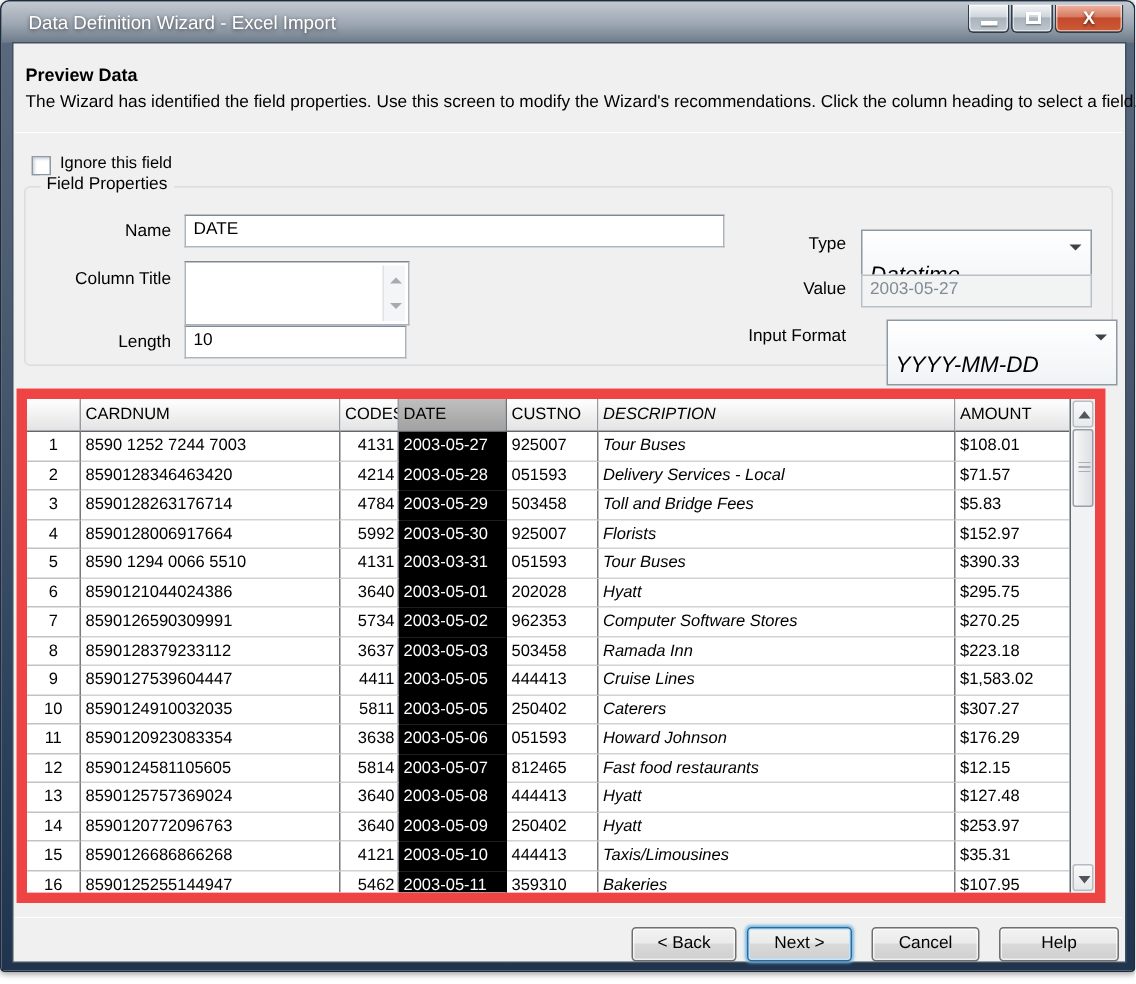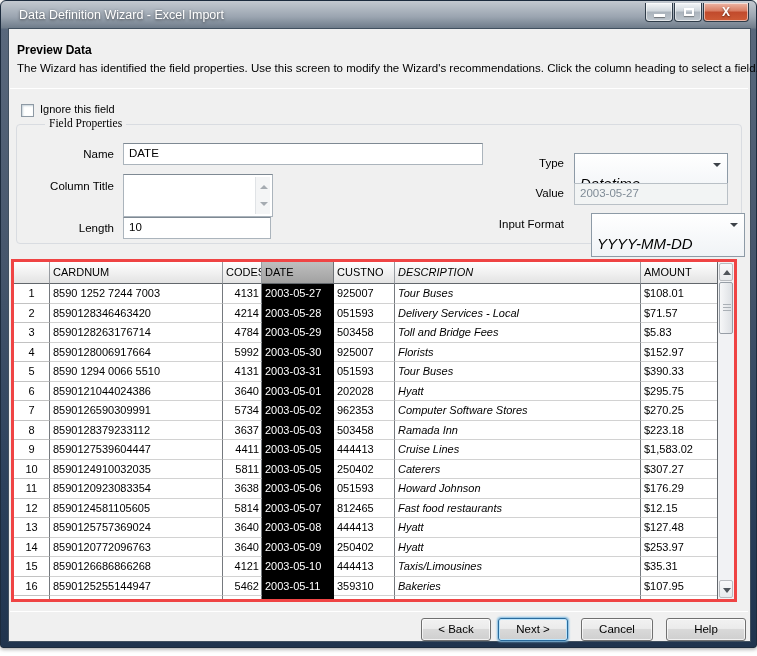--- a/index.html
+++ b/index.html
@@ -48,21 +48,21 @@
   .tbox-disabled { background:#f2f4f4; border:1px solid #b9c0c6; color:#7f8b96; }
 
   .textarea-spin { position:absolute; right:2px; top:2px; bottom:2px; width:15px; background:#f4f5f6; border-left:1px solid #e0e3e6; }
   .tri-up   { position:absolute; left:4px; top:8px;    width:0; height:0; border-left:4px solid transparent; border-right:4px solid transparent; border-bottom:4px solid #a5abb1; }
   .tri-down { position:absolute; left:4px; bottom:8px; width:0; height:0; border-left:4px solid transparent; border-right:4px solid transparent; border-top:4px solid #a5abb1; }
 
   .combo { position:absolute; background:linear-gradient(to bottom,#ffffff,#f0f3f6); border:1px solid #8d9aa6; font-size:15px; color:#000; padding:21px 5px;font-style:italic; }
   .combo-arrow { position:absolute; right:6px; top:9px; width:0; height:0; border-left:4px solid transparent; border-right:4px solid transparent; border-top:4px solid #3c4248; }
 
   
-  .grid { position:absolute; left:10px; top:258px; width:726px; height:343px; border:3px solid #ef4444; background:#fff; display:flex; }
+  .grid { position:absolute; left:10px; top:258px; width:726px; height:343px; border:7px solid #ef4444; background:#fff; display:flex; }
   .grid-main { flex:1; display:flex; flex-direction:column; overflow:hidden; }
   .thead { display:flex; height:22px; flex:none; }
   .th { background:linear-gradient(to bottom,#ffffff,#e3e3e3); border-right:1px solid #989ca1; border-bottom:1px solid #62676c;
         font-size:11px; color:#000; line-height:21px; padding-left:3px; white-space:nowrap; overflow:hidden; }
   .th.selected { background:linear-gradient(to bottom,#bfbfbf,#a1a1a1); border-right-color:#6e7276; }
   .tbody { flex:1; overflow:hidden; }
   .tr { display:flex; height:19.5px; background:#fff; }
   .td { border-right:1px solid #75797e; border-bottom:1px solid #d2d2d2; font-size:11px; color:#000;
         line-height:18px; padding-left:3px; white-space:nowrap; overflow:hidden; }
   .td.sel { background:#000; color:#fff; border-bottom-color:#000; border-right-color:#000; }
@@ -113,21 +113,21 @@
 
     <div class="content">
       <div class="h-title" style="position:absolute; left:8px; top:14px;">Preview Data</div>
       <div class="h-desc" style="position:absolute; left:8px; top:33px;">The Wizard has identified the field properties. Use this screen to modify the Wizard's recommendations. Click the column heading to select a field.</div>
       <div class="sep" style="left:1px; top:59px; width:738px;"></div>
 
       <div class="checkbox" style="left:12px; top:75px;"></div>
       <div class="cb-label" style="left:31px; top:74px;">Ignore this field</div>
 
       <div class="groupbox" style="left:7px; top:95px; width:726px; height:120px;"></div>
-      <div class="gb-label" style="left:36px; top:88px;font-family:Liberation Serif, serif;">Field Properties</div>
+      <div class="gb-label" style="left:18px; top:88px;">Field Properties</div>
 
       <div class="flabel" style="left:25px; top:119px; width:80px;">Name</div>
       <div class="tbox" style="left:114px; top:114px; width:360px; height:22px;">DATE</div>
 
       <div class="flabel" style="left:5px; top:151px; width:100px;">Column Title</div>
       <div class="tbox" style="left:114px; top:145px; width:150px; height:43px;">
         <div class="textarea-spin">
           <div class="tri-up"></div>
           <div class="tri-down"></div>
         </div>

